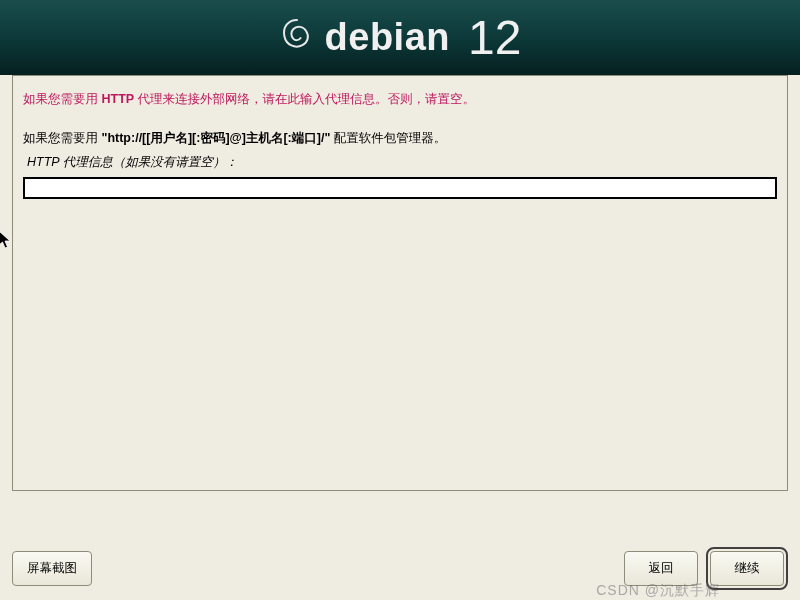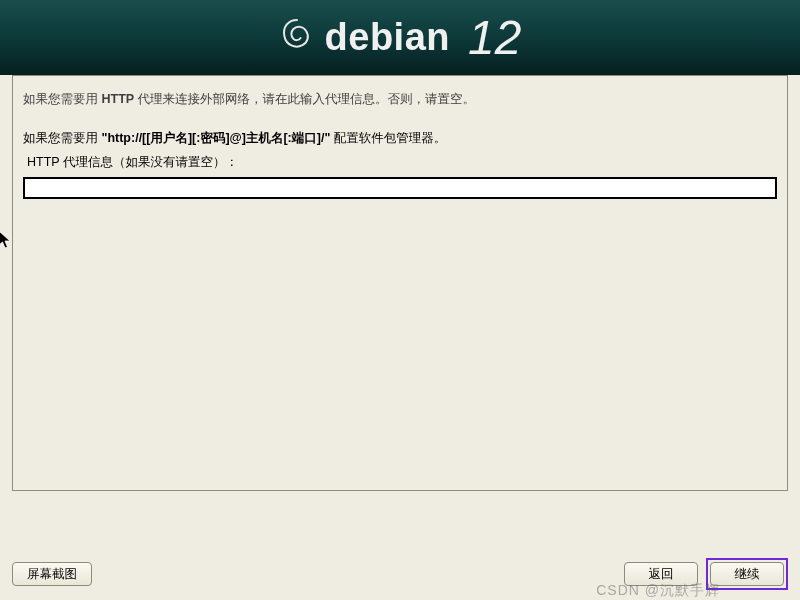--- a/index.html
+++ b/index.html
@@ -32,21 +32,20 @@
       font-size: 38px;
       font-weight: 700;
       letter-spacing: 0.5px;
     }
     
     .debian-version {
       color: #f0f0f0;
       font-size: 48px;
       font-weight: 300;
       margin-left: 8px;
-      font-style: italic;
     }
     
     .content-area {
       width: 100%;
       height: 525px;
       background: #efece2;
       position: relative;
       padding: 0 12px;
     }
     
@@ -59,36 +58,37 @@
     
     .panel {
       border: 1px solid #8c8c7a;
       background: #efece2;
       padding: 14px 10px 10px 10px;
       height: 416px;
     }
     
     .description-1 {
       font-size: 12.5px;
-      color: #404040;
+      color: #be185d;
       margin-bottom: 20px;
       line-height: 1.5;
     }
     
     .description-2 {
       font-size: 12.5px;
       color: #000;
       margin-bottom: 6px;
       line-height: 1.5;
     }
     
     .description-strong { font-weight: bold; }
     
     .field-label {
       font-size: 12.5px;
+      font-style: italic;
       color: #000;
       margin: 2px 0 6px 4px;
     }
     
     .proxy-input {
       width: 100%;
       height: 22px;
       border: 2px solid #000;
       background: #fff;
       font-size: 13px;
@@ -100,41 +100,41 @@
       position: absolute;
       left: 12px;
       right: 12px;
       bottom: 10px;
       display: flex;
       align-items: center;
     }
     
     .btn {
       min-width: 74px;
-      height: 24px;
+      height: 35px;
       background: linear-gradient(180deg, #faf9f2 0%, #e9e7d9 100%);
       border: 1px solid #8c8c7a;
       border-radius: 4px;
       font-size: 12.5px;
       color: #000;
       padding: 8px 14px;
       cursor: pointer;
       display: inline-flex;
       align-items: center;
       justify-content: center;
     }
     
     .spacer { flex: 1; }
     
     .gap { width: 8px; }
     
     .highlight-box {
-      border: 2px solid #6d28d9;
+      border: 2px solid #404040;
       padding: 2px;
-      border-radius: 0;
+      border-radius: 8px;
     }
     
     .watermark {
       position: absolute;
       right: 80px;
       bottom: 0;
       font-size: 14px;
       color: rgba(100,100,100,0.5);
       letter-spacing: 1px;
       pointer-events: none;

